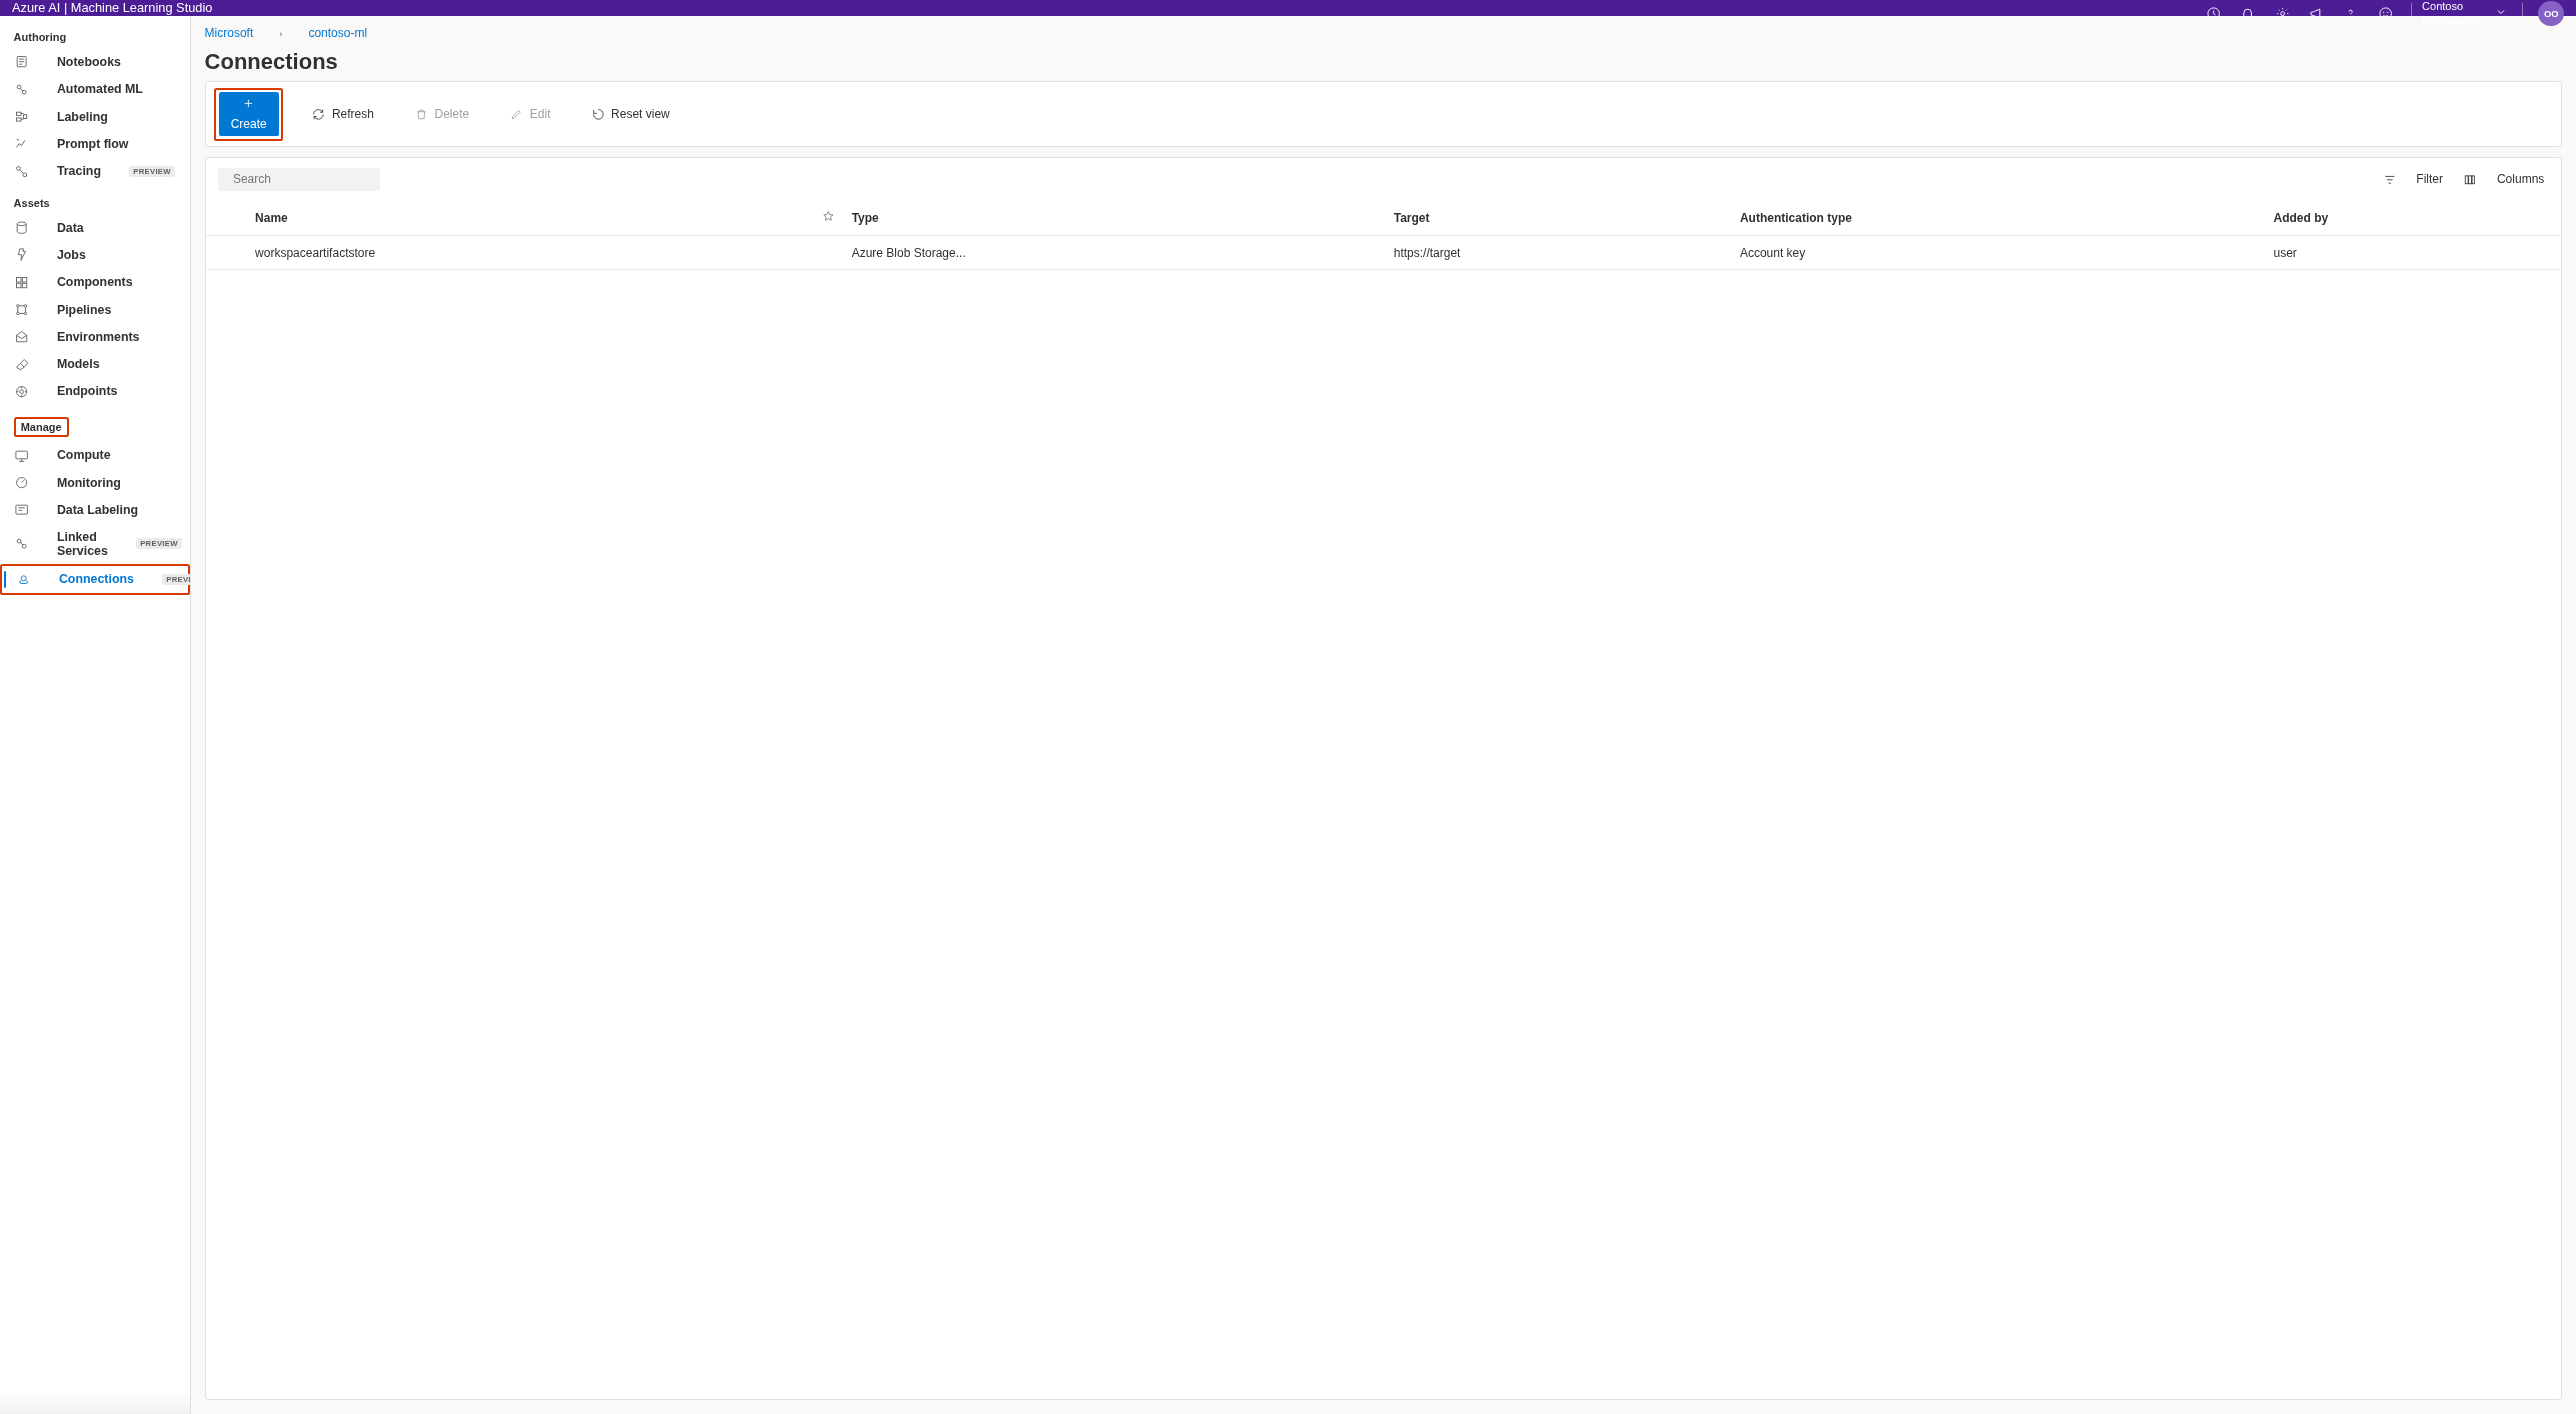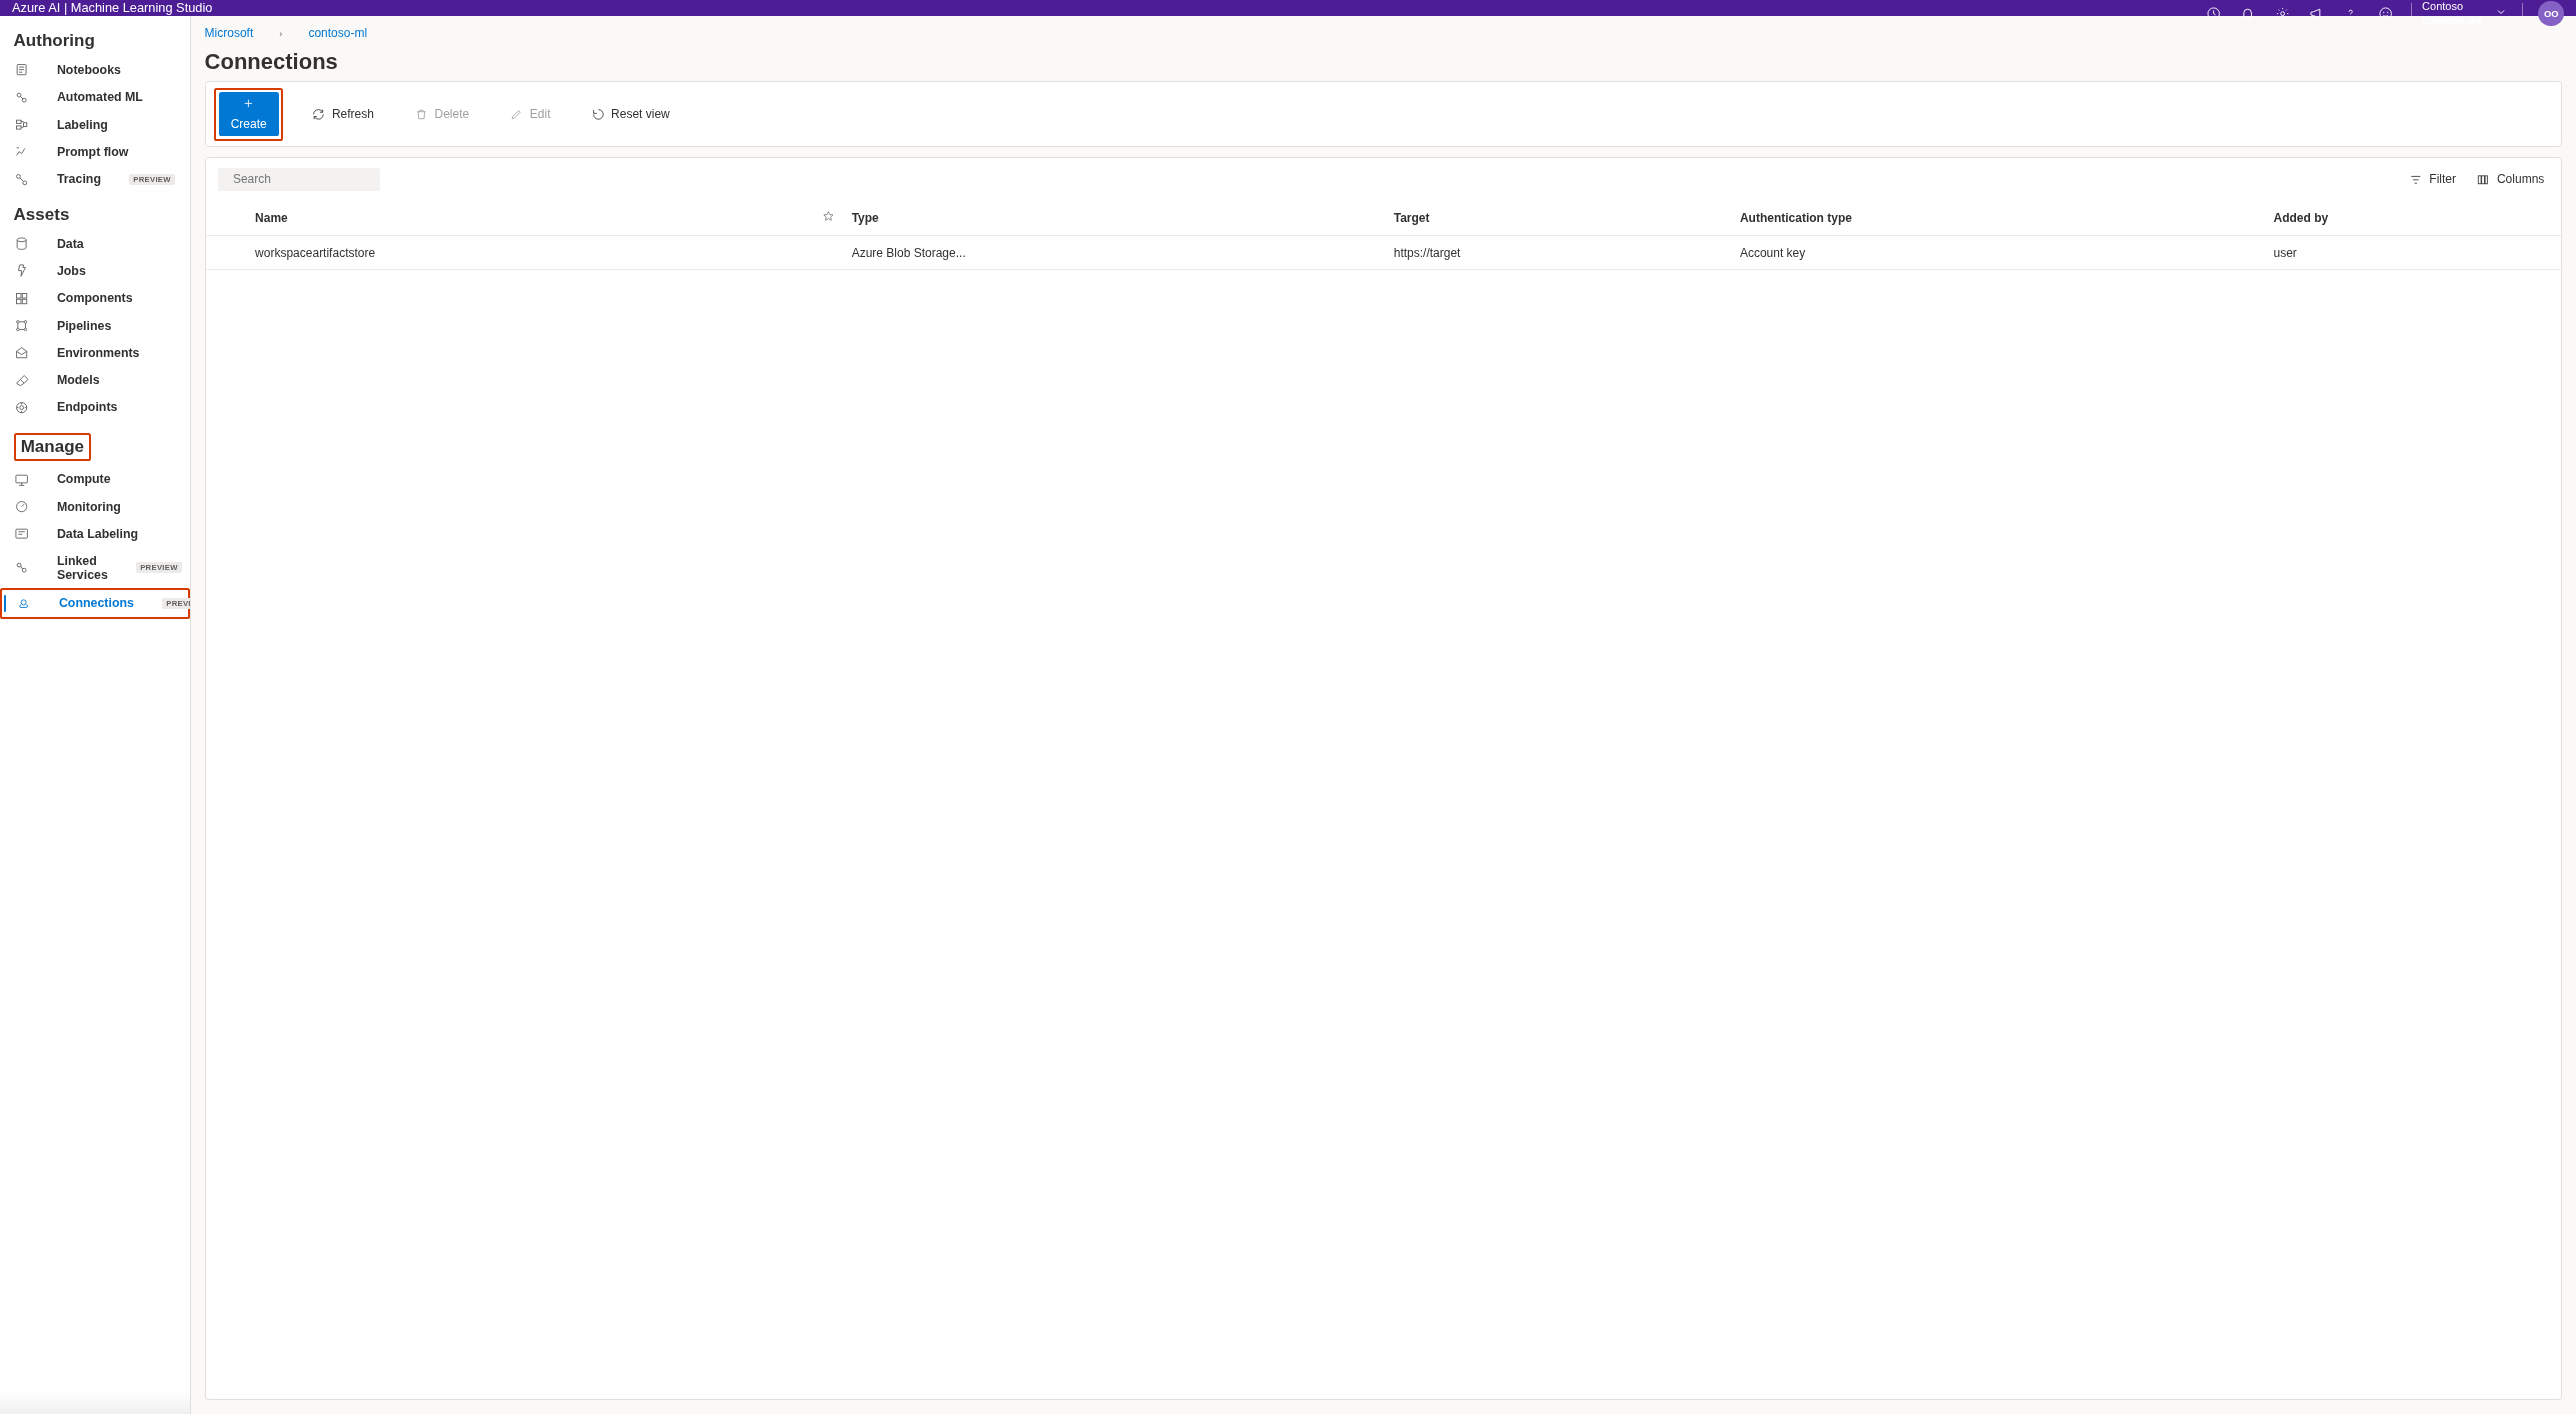--- a/index.html
+++ b/index.html
@@ -50,21 +50,21 @@
     width: 191px;
     border-right: 0.9px solid #e1dfdd;
     background: #fff;
     overflow-y: auto;
     padding-top: 3.4px;
     position: relative;
   }
   .sidebar-section-title {
     font-weight: 600;
     padding: 12px 13.6px 5.1px;
-    font-size: 17px;
+    font-size: 11px;
   }
   .sidebar-item {
     display: flex; align-items: center;
     padding: 6px 13.6px;
     cursor: pointer;
     gap: 28px;
     font-size: 12.4px;
     position: relative;
     font-weight: bold;
   }
@@ -133,21 +133,21 @@
     padding: 4.3px 8.5px; width: 162px; gap: 6.8px;
   }
   .search-box input {
     border: none; background: transparent; outline: none;
     font-size: 12px; flex: 1; color: #737373;
     font-family: inherit;
   }
   .search-box svg { width: 12.8px; height: 12.8px; stroke: #605e5c; fill: none; stroke-width: 1.6; }
   .panel-toolbar-spacer { flex: 1; }
   .panel-action {
-    display: inline-flex; align-items: center; gap: 7px;
+    display: inline-flex; align-items: center; gap: 20px;
     font-size: 12px; cursor: pointer; padding: 3.4px 5.1px;
   }
   .panel-action svg { width: 13.6px; height: 13.6px; stroke: #323130; fill: none; stroke-width: 1.5; }
 
   table.grid { width: 100%; border-collapse: collapse; }
   table.grid th, table.grid td {
     text-align: left; padding: 9.4px 8.5px;
     border-bottom: 0.9px solid #edebe9;
     font-size: 12px;
   }

